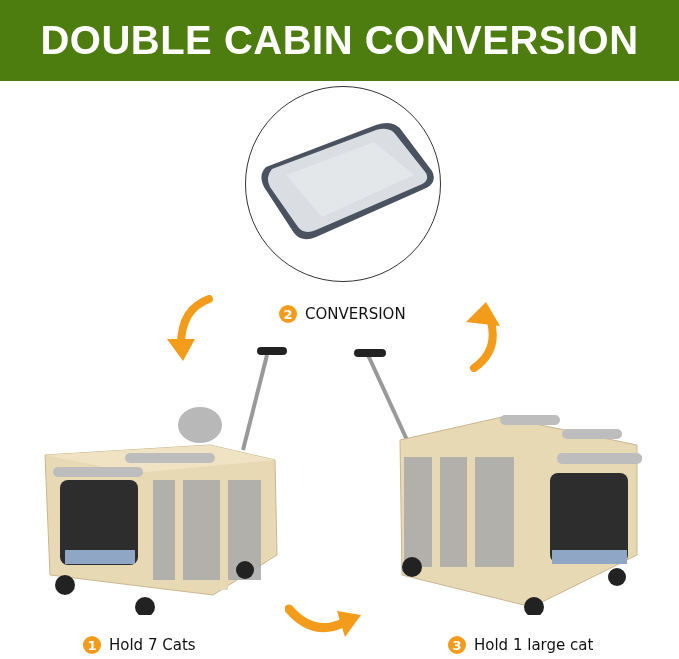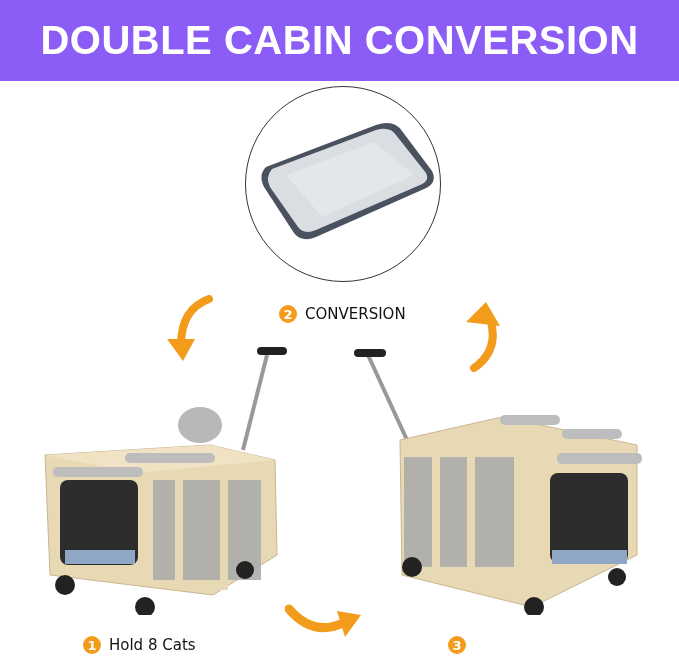--- a/index.html
+++ b/index.html
@@ -1,17 +1,17 @@
 <!DOCTYPE html>
 <html><head>
 <meta charset="utf-8">
 <style>
   html, body { margin:0; padding:0; background:#fff; }
   body { width:679px; height:659px; position:relative; overflow:hidden; font-family:"Liberation Sans", sans-serif; }
-  .banner { position:absolute; left:0; top:0; width:679px; height:81px; background:#8b5cf6; display:flex; align-items:center; justify-content:center; }
+  .banner { position:absolute; left:0; top:0; width:679px; height:81px; background:#4d7c0f; display:flex; align-items:center; justify-content:center; }
   .banner h1 { margin:0; color:#fff; font-weight:bold; font-size:40px; letter-spacing:0.5px; font-family:"Liberation Sans", sans-serif; }
   .circle { position:absolute; left:245px; top:86px; width:194px; height:194px; border:1.5px solid #333; border-radius:50%; background:#fff; }
   .label { position:absolute; display:flex; align-items:center; gap:8px; font-size:15px; color:#111; font-family:"DejaVu Sans", sans-serif; }
   .num { width:18px; height:18px; border-radius:50%; background:#F39C1B; color:#fff; font-size:13px; font-weight:bold; display:flex; align-items:center; justify-content:center; }
   .arrow { position:absolute; }
   .carrier { position:absolute; }
 </style>
 </head>
 <body>
 
@@ -75,17 +75,18 @@
   <rect x="148" y="70" width="60" height="10" rx="5" fill="#BDBDBD"></rect>
   <rect x="210" y="84" width="60" height="10" rx="5" fill="#BDBDBD"></rect>
   <rect x="205" y="108" width="85" height="11" rx="5" fill="#BDBDBD"></rect>
   <circle cx="60" cy="222" r="10" fill="#222"></circle>
     <circle cx="182" cy="262" r="10" fill="#222"></circle>
   <circle cx="265" cy="232" r="9" fill="#222"></circle>
 </svg>
 
 <div class="label" style="left:83px; top:636px;">
   <span class="num">1</span>
-  <span>Hold 8 Cats</span>
+  <span>Hold 7 Cats</span>
 </div>
 <div class="label" style="left:448px; top:636px;">
   <span class="num">3</span>
+  <span>Hold 1 large cat</span>
 </div>
 
 </body></html>

